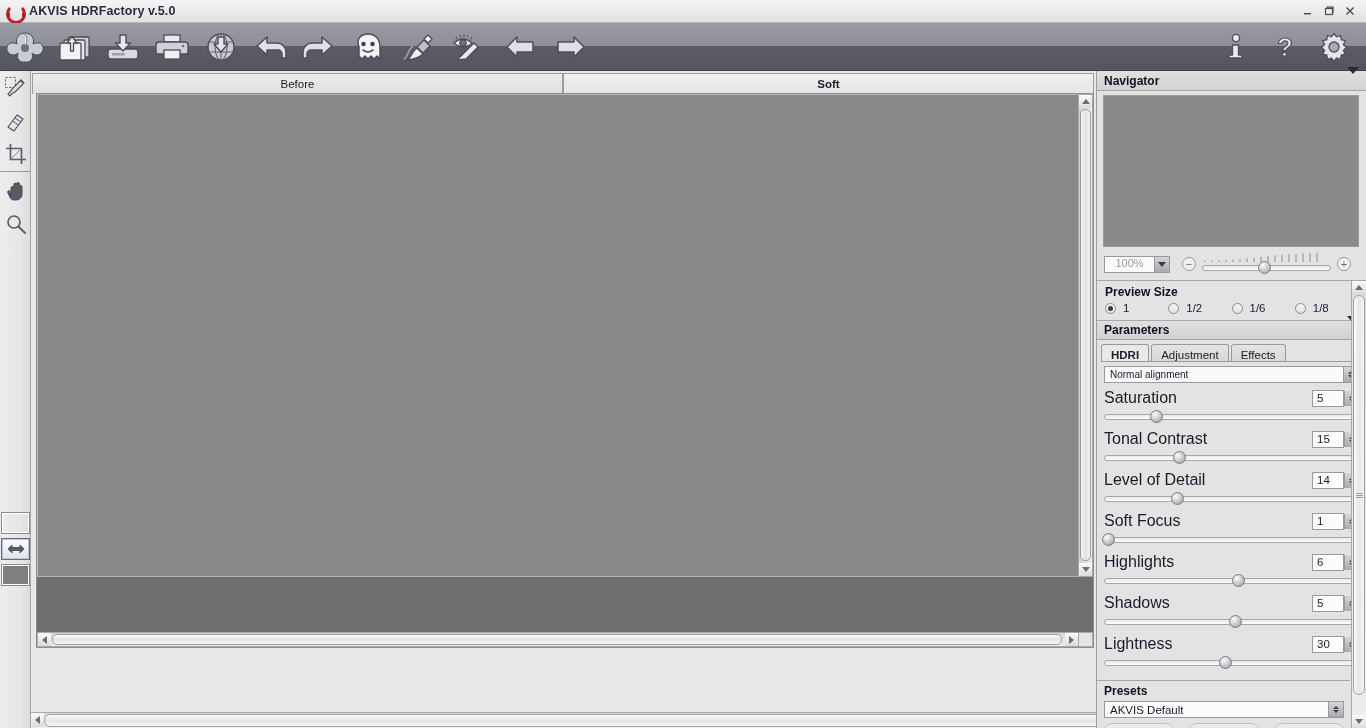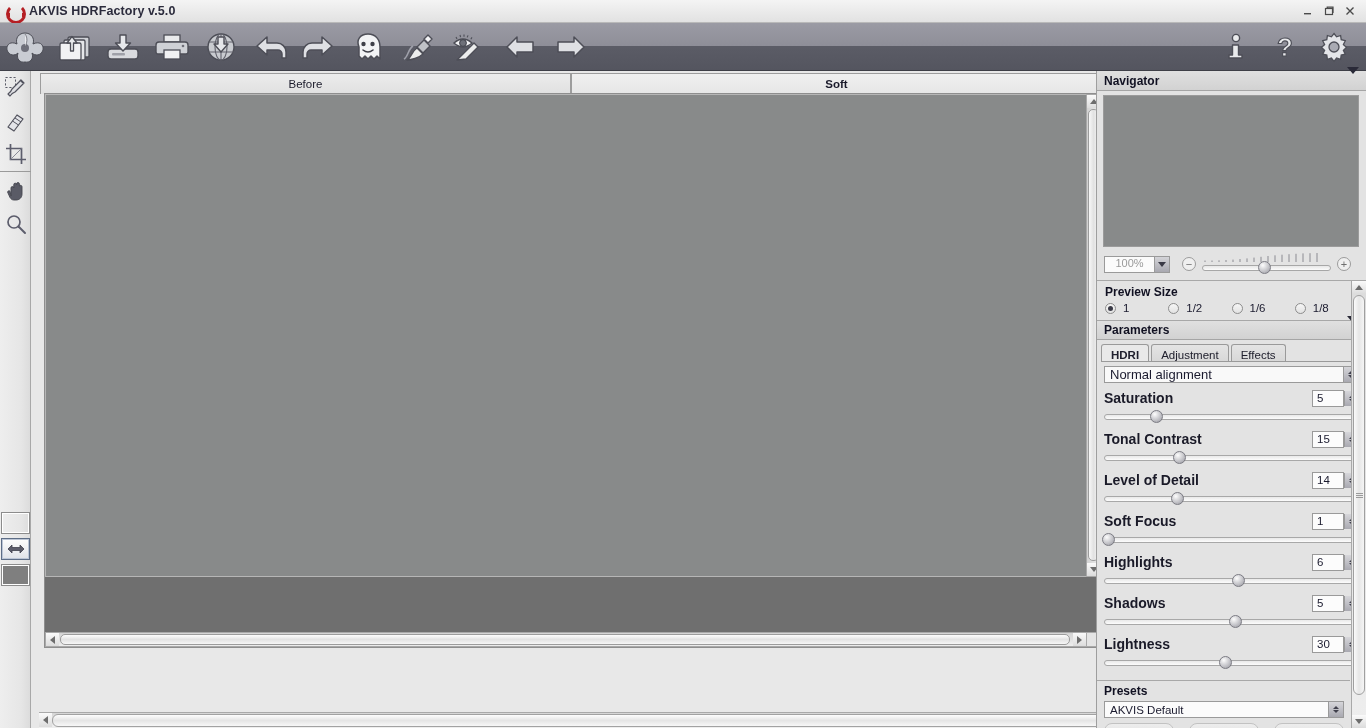--- a/index.html
+++ b/index.html
@@ -61,21 +61,21 @@
   .lt-btn { width: 31px; height: 33px; display:flex; align-items:center; justify-content:center; }
   .lt-divider { width: 31px; height: 1px; background: #9a9a9a; margin: 1px 0 2px 0; }
   .swatch-box { width: 29px; height: 22px; margin: 0 auto 4px auto;
                 border: 1px solid #8c8c8c; box-shadow: inset 0 0 0 1px #fff; }
   .swatch-gray  { background: #7f7f7f; }
   .swap-box { width: 29px; height: 22px; margin: 0 auto 4px auto;
               border: 1px solid #5d6d86; background: linear-gradient(to bottom,#fdfdfd,#e0e3e8);
               box-shadow: inset 0 0 0 1px #bcc6d6; display:flex; align-items:center; justify-content:center; }
 
   
-  #canvas-area { position: absolute; left: 39px; top: 71px; width: 1065px; height: 657px;
+  #canvas-area { position: absolute; left: 31px; top: 71px; width: 1065px; height: 657px;
                  background: #e8e8e8; }
   #tabs { position:absolute; left:1px; top:2px; width:1062px; height:21px; display:flex; }
   .tab { height: 21px; background: linear-gradient(to bottom,#ececec,#e0e0e0);
          border: 1px solid #9d9d9d; border-bottom: none;
          display:flex; align-items:center; justify-content:center;
          font-size: 11.5px; color: #1b1b2b; }
   .tab.before { width: 531px; }
   .tab.after  { width: 531px; font-weight: bold; background: linear-gradient(to bottom,#f0f0f0,#e6e6e6); }
 
   #image-frame {
@@ -141,32 +141,32 @@
 
   #params-tabs { display:flex; padding:0 4px; margin-top:3px; height:18px; align-items:flex-end; }
   .ptab { height:17px; padding:0 9px; border:1px solid #9a9a9a; border-bottom:none;
           border-radius:3px 3px 0 0; background:linear-gradient(to bottom,#e4e4e4,#d8d8d8);
           display:flex; align-items:flex-end; font-size:11.5px; color:#20202e; margin-right:2px; }
   .ptab.active { background:#e9e9e9; font-weight:bold; }
   #params-body { border-top:1px solid #9a9a9a; margin:0 4px; padding:4px 3px 0 3px;
                  height:325px; background:#e3e3e3; }
 
   .combo { height:17px; border:1px solid #9a9a9a; background:#f9f9f9;
-           display:flex; align-items:center; font-size:13px; padding-left:5px; margin-bottom:6px; }
+           display:flex; align-items:center; font-size:10px; padding-left:5px; margin-bottom:6px; }
   .combo-text { flex:1; }
   .spin { width:15px; height:15px; background:linear-gradient(to bottom,#d6d6da,#a9a9b1);
           border-left:1px solid #9a9a9a; display:flex; flex-direction:column;
           align-items:center; justify-content:center; color:#3a3a46; }
   .spin .up, .spin .dn { width:0;height:0;border-left:3px solid transparent;border-right:3px solid transparent; }
   .spin .up { border-bottom:3px solid #40404c; margin-bottom:1px; }
   .spin .dn { border-top:3px solid #40404c; }
 
   .param { margin-bottom:7px; }
   .param-row { display:flex; align-items:center; height:18px; }
-  .param-label { flex:1; font-size:14px; color:#1a1a28;font-weight:bold; }
+  .param-label { flex:1; font-size:16px; color:#1a1a28; }
   .numbox { width:32px; height:17px; border:1px solid #9a9a9a; background:#fcfcfc;
             font-size:11.5px; display:flex; align-items:center; padding-left:4px; }
   .slider { position:relative; height:14px; margin-top:2px; }
   .slider .track { position:absolute; left:0; top:5px; width:100%; height:6px;
                    background:linear-gradient(to bottom,#e9e9e9,#fcfcfc);
                    border:1px solid #a8a8a8; border-radius:3px; }
   .slider .knob { position:absolute; top:1px; width:13px; height:13px; border-radius:50%;
                   background: radial-gradient(circle at 35% 30%, #fdfdfd, #b5b5bb 70%, #8c8c94);
                   border:1px solid #7b7b83; margin-left:-6px; }
 

